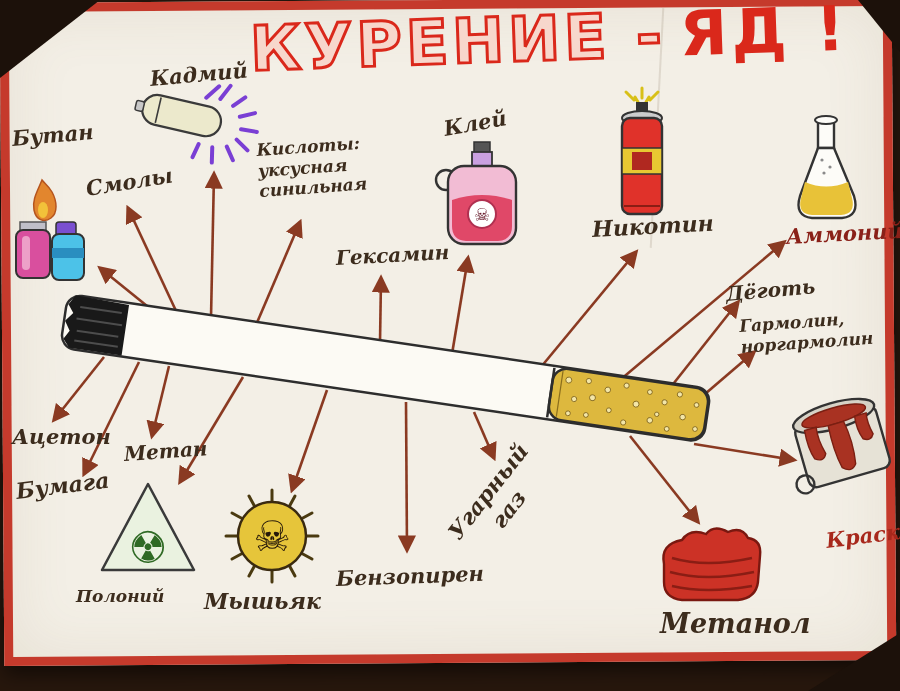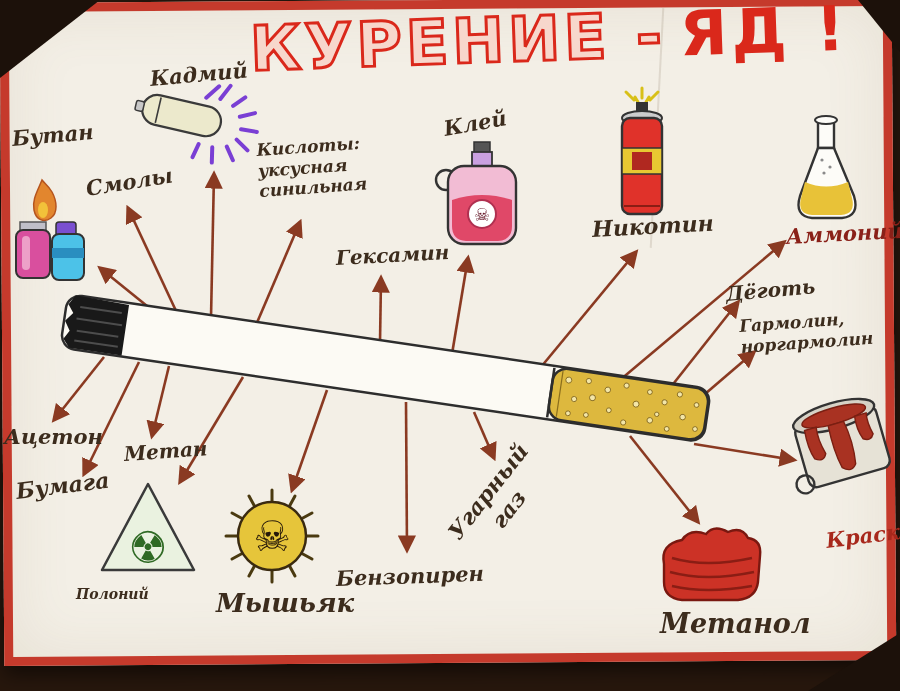--- a/index.html
+++ b/index.html
@@ -224,21 +224,21 @@
 
 <div class="lbl red" style="left:826px;top:528px;font-size:21px;transform:rotate(-7deg);">Краска</div>
 <div class="lbl" style="left:660px;top:608px;font-size:27px;">Метанол</div>
 
 <div class="lbl" style="left:442px;top:474px;font-size:22px;width:112px;text-align:center;transform:rotate(-52deg);transform-origin:center;">
   <span class="line">Угарный</span>
   <span class="line">газ</span>
 </div>
 
 <div class="lbl" style="left:336px;top:566px;font-size:21px;transform:rotate(-2deg);">Бензопирен</div>
-<div class="lbl" style="left:216px;top:588px;font-size:26px;">Мышьяк</div>
-<div class="lbl" style="left:76px;top:586px;font-size:14px;">Полоний</div>
+<div class="lbl" style="left:204px;top:588px;font-size:22px;">Мышьяк</div>
+<div class="lbl" style="left:76px;top:586px;font-size:17px;">Полоний</div>
 <div class="lbl" style="left:16px;top:478px;font-size:22px;transform:rotate(-7deg);">Бумага</div>
 <div class="lbl" style="left:124px;top:442px;font-size:20px;transform:rotate(-4deg);">Метан</div>
-<div class="lbl" style="left:4px;top:424px;font-size:21px;">Ацетон</div>
+<div class="lbl" style="left:12px;top:424px;font-size:21px;">Ацетон</div>
 
 <div class="corner corner-tl"></div>
 <div class="corner corner-tr"></div>
 <div class="corner corner-br"></div>
 
 </body></html>

